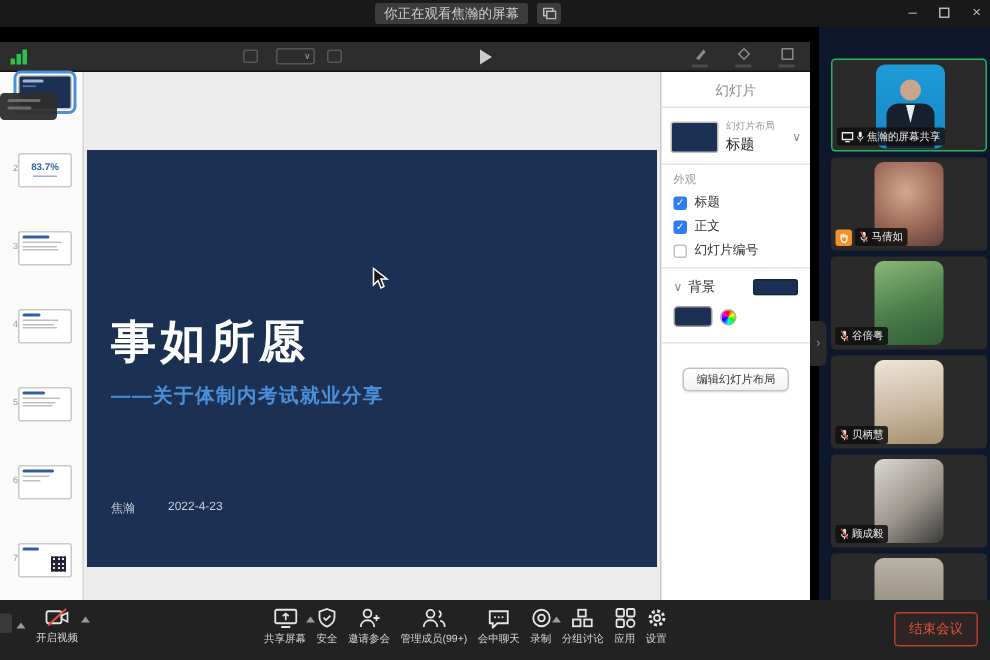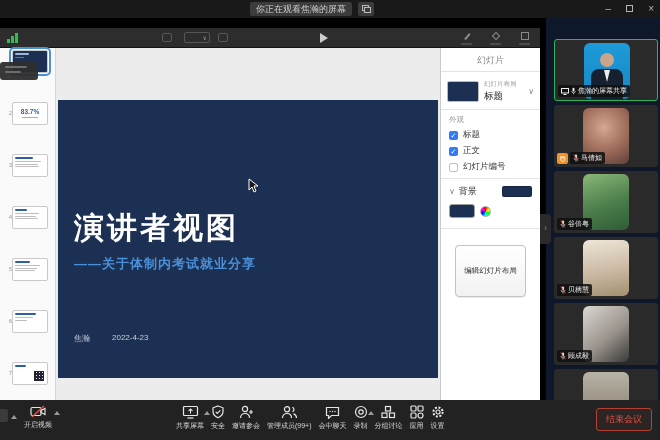--- a/index.html
+++ b/index.html
@@ -89,21 +89,21 @@
     border-radius:3px; padding:0 3px 0 5px; font-size:8px; color:#333; background:#fff; }
   .stepper { margin-left:auto; display:flex; flex-direction:column; gap:2px; align-items:center; }
   .tri-u { width:0;height:0;border-left:3px solid transparent;border-right:3px solid transparent;
     border-bottom:3.5px solid #7a7a7a; }
   .tri-d { width:0;height:0;border-left:3px solid transparent;border-right:3px solid transparent;
     border-top:3.5px solid #7a7a7a; }
   .well-row { display:flex; align-items:center; gap:5px; margin:6px 8px; }
   .well { width:26px; height:14px; background:#1c3054; border:1px solid #9e9e9e; border-radius:3px; }
   .wheel { width:11px; height:11px; border-radius:50%;
     background:conic-gradient(#f00,#ff0,#0f0,#0ff,#00f,#f0f,#f00); border:1px solid #aaa; }
-  .edit-btn { display:block; margin:16px auto 0; padding:20px 8px; font-size:7.5px; color:#333;
+  .edit-btn { display:block; margin:16px auto 0; padding:2px 8px; font-size:7.5px; color:#333;
     background:linear-gradient(#fff,#f2f2f2); border:1px solid #c2c2c2; border-radius:4px;
     box-shadow:0 1px 1px rgba(0,0,0,.08); }
 
   
   .right-top { position:absolute; left:546px; top:18px; width:114px; height:20px; display:flex;
     align-items:center; gap:4px; padding-left:6px; color:#cfcfcf; font-size:9px; }
   .vm-label { font-size:8.5px; }
   .caret-down { width:0;height:0;border-left:3px solid transparent;border-right:3px solid transparent;
     border-top:3.5px solid #9a9a9a; }
   .fs { margin-left:auto; margin-right:6px; }
@@ -250,21 +250,21 @@
           <div class="qr"></div>
         </div>
         <div class="share-blob">
           <i style="width:22px"></i>
             <i style="width:16px"></i>
         </div>
       </div>
 
       <div class="kn-canvas">
         <div class="slide">
-          <div class="slide-title">演讲者视图</div>
+          <div class="slide-title">事如所愿</div>
           <div class="slide-subtitle">——关于体制内考试就业分享</div>
           <div class="slide-meta">
             <span>焦瀚</span>
             <span>2022-4-23</span>
           </div>
         </div>
         <div class="cursor">
           <svg width="12" height="16" viewBox="0 0 12 16">
               <path d="M1 1l0 11 3-3 2 5 2-1-2-5 4 0z" fill="#1a1a1a" stroke="#fff" stroke-width="1"></path>
             </svg>

